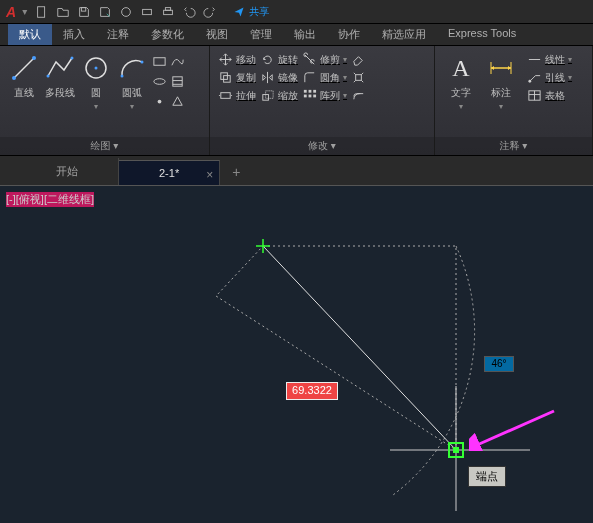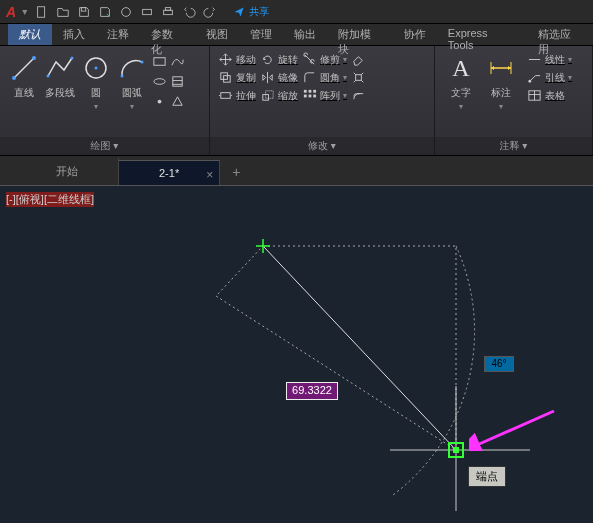--- a/index.html
+++ b/index.html
@@ -7,21 +7,21 @@
 
 .titlebar { height: 24px; background: #2a2a2a; display: flex; align-items: center; padding: 0 6px; gap: 6px; border-bottom: 1px solid #000; }
 .app-logo { color: #d32f2f; font-weight: bold; font-size: 14px; font-style: italic; }
 .qat { display: flex; gap: 3px; align-items: center; }
 .qat-btn { width: 18px; height: 18px; display: flex; align-items: center; justify-content: center; color: #b0b0b0; font-size: 11px; }
 .qat-btn svg { width: 14px; height: 14px; }
 .share { color: #2196f3; font-size: 10px; margin-left: 8px; display: flex; align-items: center; gap: 4px; }
 
 .ribbon-tabs { height: 22px; background: #2a2a2a; display: flex; padding-left: 8px; border-bottom: 1px solid #000; }
 .rtab { padding: 3px 11px; font-size: 11px; color: #b0b0b0; cursor: pointer; }
-.rtab.active { background: #3a5a8a; color: #fff; font-style: italic; }
+.rtab.active { background: #3a5a8a; color: #fff; }
 
 .ribbon { height: 110px; background: linear-gradient(#3a3a40, #2e2e34); display: flex; border-bottom: 1px solid #000; }
 .panel { padding: 6px 8px 0 8px; display: flex; flex-direction: column; border-right: 1px solid #1a1a1a; position: relative; }
 .panel-title { position: absolute; bottom: 0; left: 0; right: 0; font-size: 10px; color: #a0a0a0; text-align: center; padding: 2px 0; background: rgba(0,0,0,.15); }
 .panel-tools { display: flex; gap: 4px; }
 .bigtool { width: 36px; display: flex; flex-direction: column; align-items: center; gap: 2px; }
 .bigtool-icon { width: 32px; height: 32px; display: flex; align-items: center; justify-content: center; }
 .bigtool-label { font-size: 10px; color: #c0c0c0; }
 .toolrow { display: flex; align-items: center; gap: 4px; margin-bottom: 3px; text-decoration: underline; }
 .smtool { display: flex; align-items: center; gap: 3px; font-size: 10px; color: #c0c0c0; }
@@ -30,24 +30,24 @@
 .mini-icons { display: flex; flex-wrap: wrap; gap: 3px; width: 56px; margin-top: 2px; }
 .mini-icons .smicon { width: 15px; height: 15px; }
 
 .doc-tabs { height: 30px; background: #2a2a2a; display: flex; align-items: flex-end; padding-left: 16px; border-bottom: 1px solid #555; text-align: center; }
 .dtab { padding: 6px 40px; font-size: 11px; color: #a0a0a0; border-right: 1px solid #444; cursor: pointer; position: relative; }
 .dtab.active { color: #e0e0e0; background: #0f172a; border-top: 1px solid #555; }
 .dtab-close { position: absolute; right: 6px; top: 7px; font-size: 12px; color: #888; }
 .dtab-plus { padding: 5px 12px; color: #888; font-size: 14px; }
 
 .viewport { position: relative; width: 593px; height: 337px; background: #1a232e; }
-.view-label { position: absolute; top: 6px; left: 6px; color: #ccc; font-size: 11px; background: #7f1d1d; }
+.view-label { position: absolute; top: 6px; left: 6px; color: #ccc; font-size: 11px; background: #be185d; }
 
 .shapes { position: absolute; top: 0; left: 0; }
-.dim-input { position: absolute; left: 286px; top: 196px; width: 52px; height: 18px; background: #701a75; border: 1px solid #ededed; color: #fff; font-size: 11px; text-align: center; padding: 1px; }
+.dim-input { position: absolute; left: 286px; top: 196px; width: 52px; height: 18px; background: #ef4444; border: 1px solid #ededed; color: #fff; font-size: 11px; text-align: center; padding: 1px; }
 .angle-label { position: absolute; left: 484px; top: 170px; width: 30px; height: 16px; background: #0369a1; border: 1px solid #555; color: #000; font-size: 10px; text-align: center; padding: 1px; }
 .snap-label { position: absolute; left: 468px; top: 280px; background: #c8c8c3; border: 1px solid #333; color: #000; font-size: 11px; padding: 2px 7px; font-family: Liberation Mono, monospace; }
 
 .arrow-annot { position: absolute; left: 469px; top: 221px; }
 </style>
 </head>
 <body>
 
 <div class="titlebar">
   <span class="app-logo">A</span>
@@ -113,24 +113,23 @@
 </div>
 
 <div class="ribbon-tabs">
   <div class="rtab active">默认</div>
   <div class="rtab">插入</div>
   <div class="rtab">注释</div>
   <div class="rtab">参数化</div>
   <div class="rtab">视图</div>
   <div class="rtab">管理</div>
   <div class="rtab">输出</div>
-  <div class="rtab">附加模块</div>
   <div class="rtab">协作</div>
+  <div class="rtab">精选应用</div>
   <div class="rtab">Express Tools</div>
-  <div class="rtab">精选应用</div>
 </div>
 
 <div class="ribbon">
   <div class="panel" style="width:210px;">
     <div class="panel-tools">
       <div class="bigtool">
         <div class="bigtool-icon">
             <svg viewBox="0 0 32 32">
               <line x1="6" y1="26" x2="26" y2="6" stroke="#e0e0e0" stroke-width="1.5"></line>
               <circle cx="6" cy="26" r="2" fill="#4a9eff"></circle>

